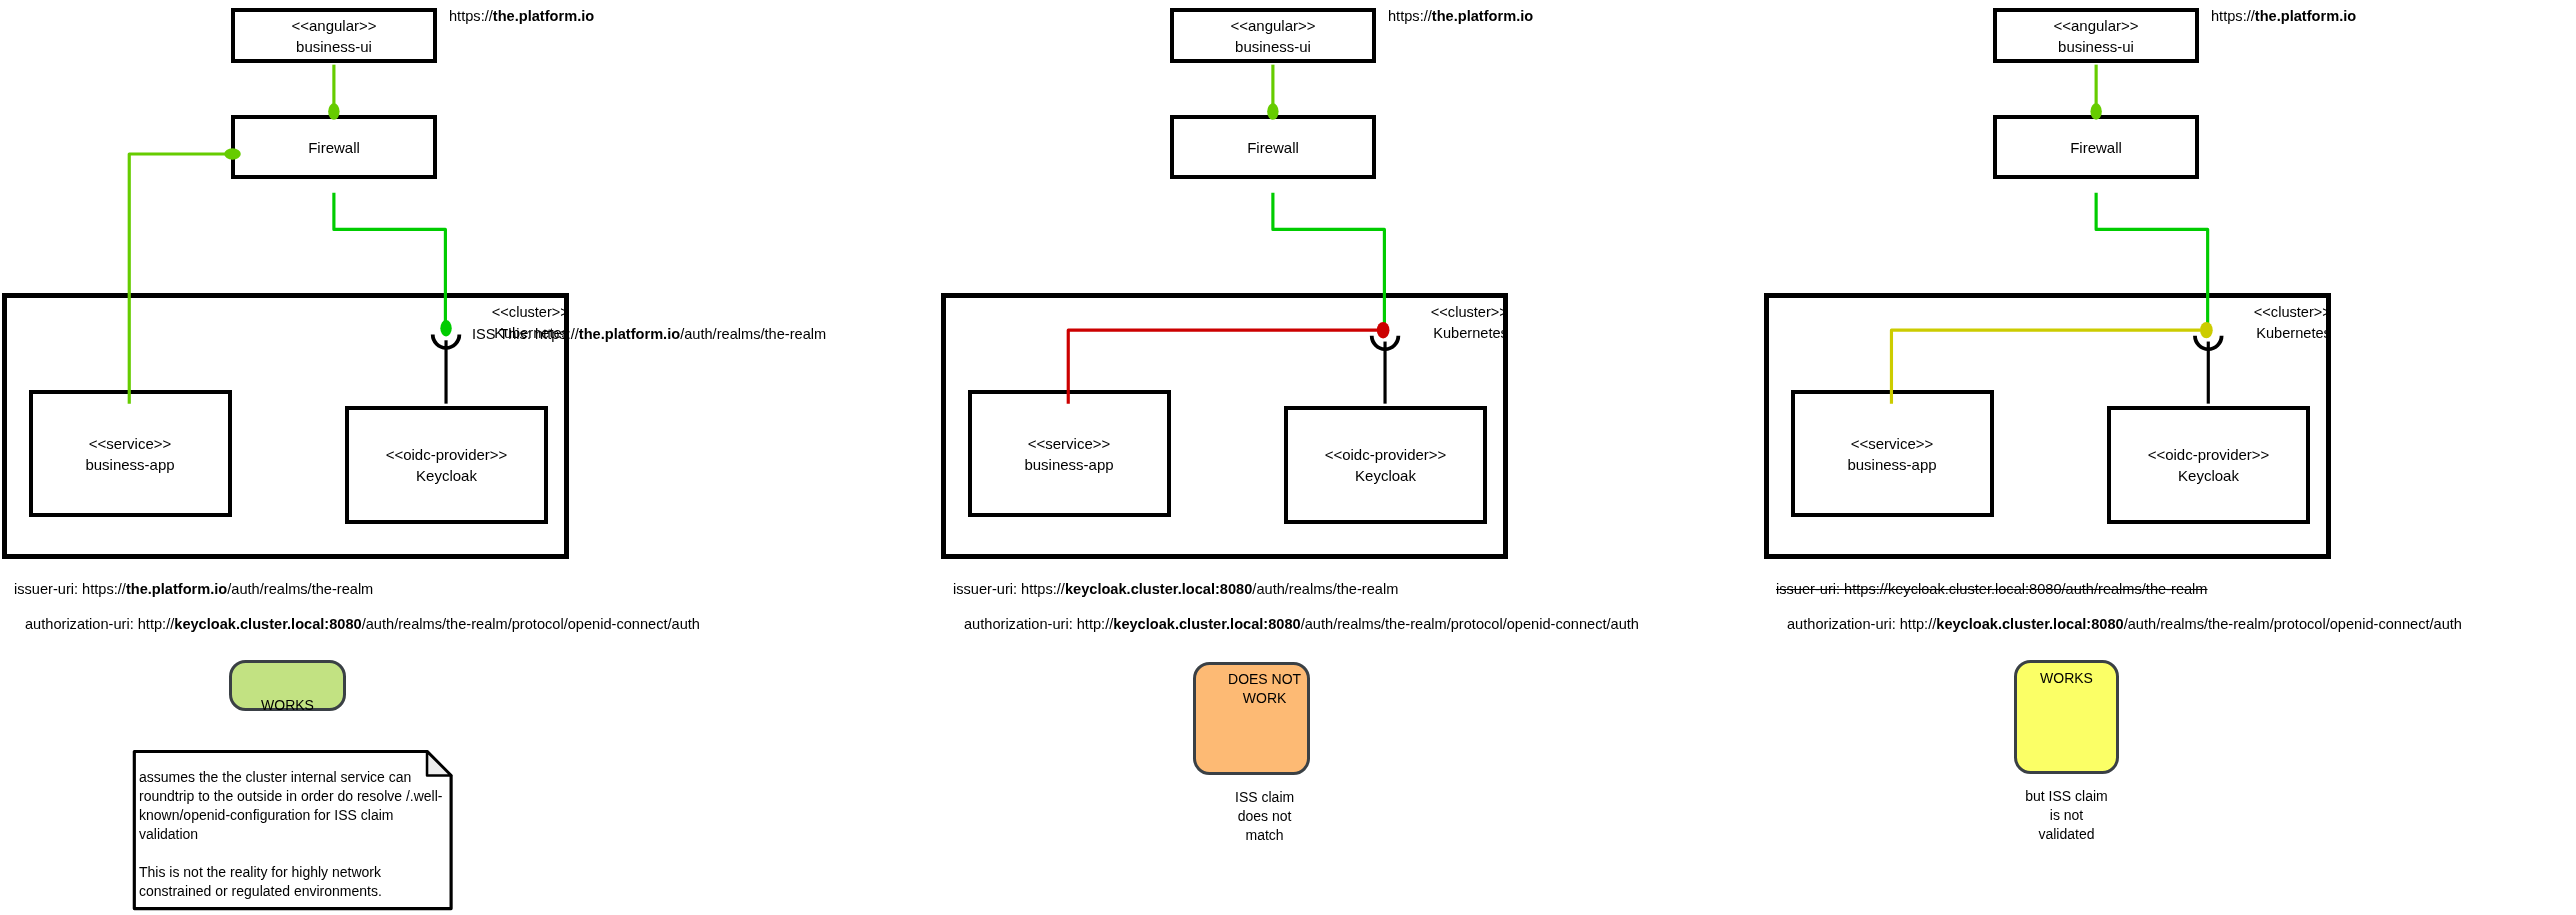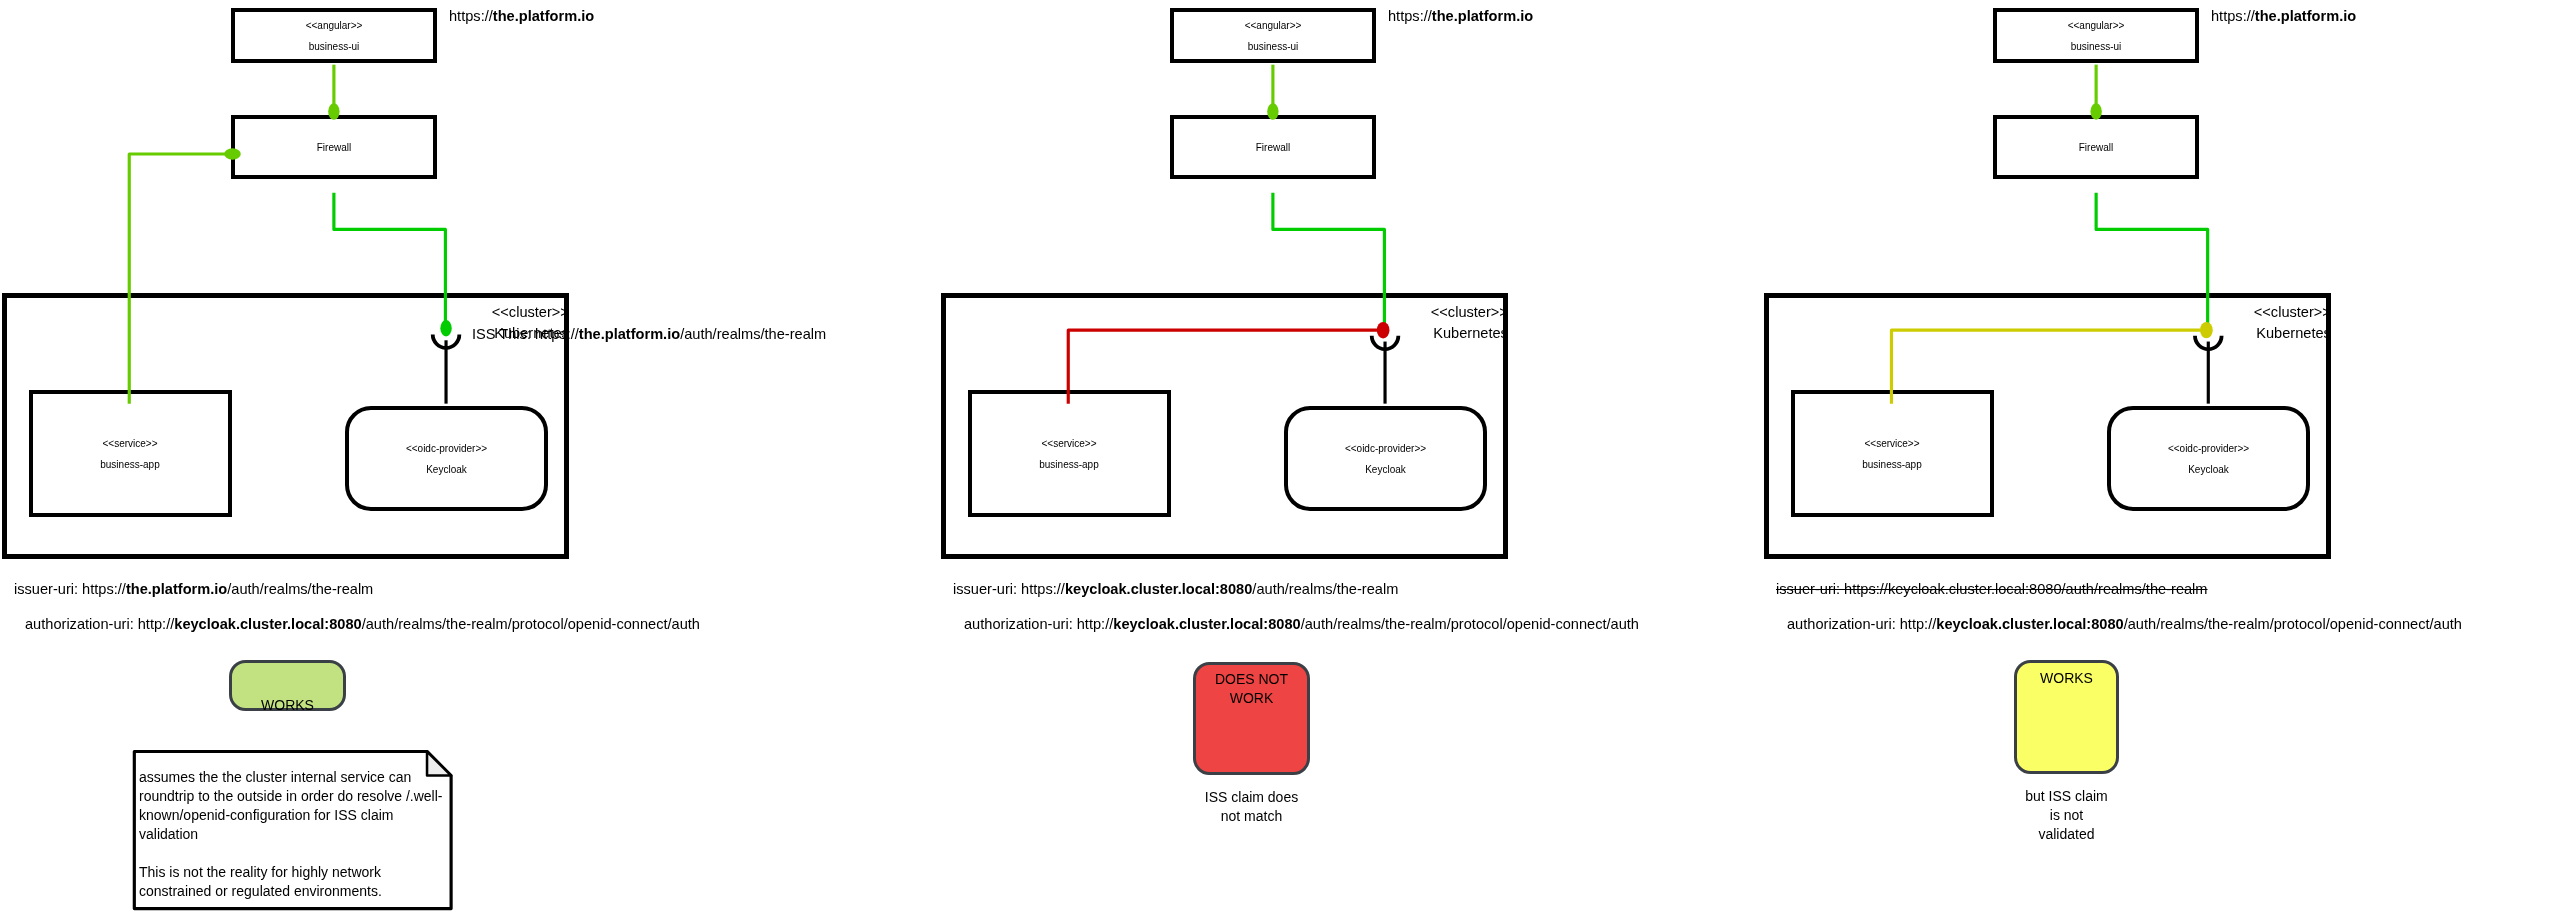--- a/index.html
+++ b/index.html
@@ -1,40 +1,40 @@
 <!DOCTYPE html>
 <html style="font-size:10px"><head>
 <meta charset="utf-8">
 <style>
   html,body{margin:0;padding:0;background:#fff;}
   .stage{position:relative;width:2576px;height:915px;background:#ffffff;overflow:hidden;
          font-family:"Liberation Sans",sans-serif;color:#000;}
   .column{position:absolute;top:0;width:868px;height:915px;}
   .box{position:absolute;border:4.4px solid #000;background:#fff;box-sizing:border-box;
        display:flex;flex-direction:column;align-items:center;justify-content:center;
-       text-align:center;font-size:10px;line-height:21px;}
+       text-align:center;font-size:15px;line-height:21px;}
   .b-browser{left:231px;top:8.2px;width:206px;height:55px;}
   .b-firewall{left:231px;top:115px;width:206px;height:64px;}
   .b-cluster{left:1.9px;top:293px;width:567px;height:266px;border-width:5px;background:transparent;}
   .b-service{left:28.5px;top:390px;width:203px;height:127px;}
-  .b-oidc{left:345px;top:406px;width:203px;height:105px;border-radius:26px;}
+  .b-oidc{left:345px;top:406px;width:203px;height:118px;}
   .cluster-title{position:absolute;left:1.9px;top:302px;width:567px;text-align:right;
                  font-size:14.6px;line-height:21px;}
   .txt{position:absolute;font-size:14.6px;line-height:21.6px;white-space:nowrap;}
   .url-label{left:449px;top:6px;text-align:center;}
   .iss-label{left:472px;top:324px;}
   .uri-issuer{left:14px;top:579px;}
   .uri-auth{left:25px;top:614px;}
   .strike{text-decoration:line-through;}
   .badge{position:absolute;border:3.8px solid #3A4045;box-sizing:border-box;border-radius:16.5px;
          display:flex;flex-direction:column;align-items:center;justify-content:center;
          text-align:center;font-size:14px;line-height:19px;padding:3.8px;}
   .badge-line{min-height:19px;width:100%;margin-top:40px;}
   .badge-works{background:#C2E282;}
-  .badge-fail{background:#ef4444;}
+  .badge-fail{background:#fdba74;padding-left:30px;}
   .badge-warn{background:#FBFF66;}
   .badge-works-pos{left:229px;top:660px;width:117px;height:51px;}
   .badge-fail-pos{left:254px;top:662px;width:117px;height:113px;}
   .badge-warn-pos{left:252px;top:660px;width:105px;height:114px;}
   .note-text{position:absolute;left:139px;top:768px;width:307px;font-size:14px;line-height:19px;
              white-space:normal;}
   .note-text p{margin:0 0 19px 0;}
   .note-text p:last-child{margin-bottom:0;}
   svg.overlay{position:absolute;left:0;top:0;pointer-events:none;}
   .ln{fill:none;stroke-width:5;stroke-linejoin:round;}

